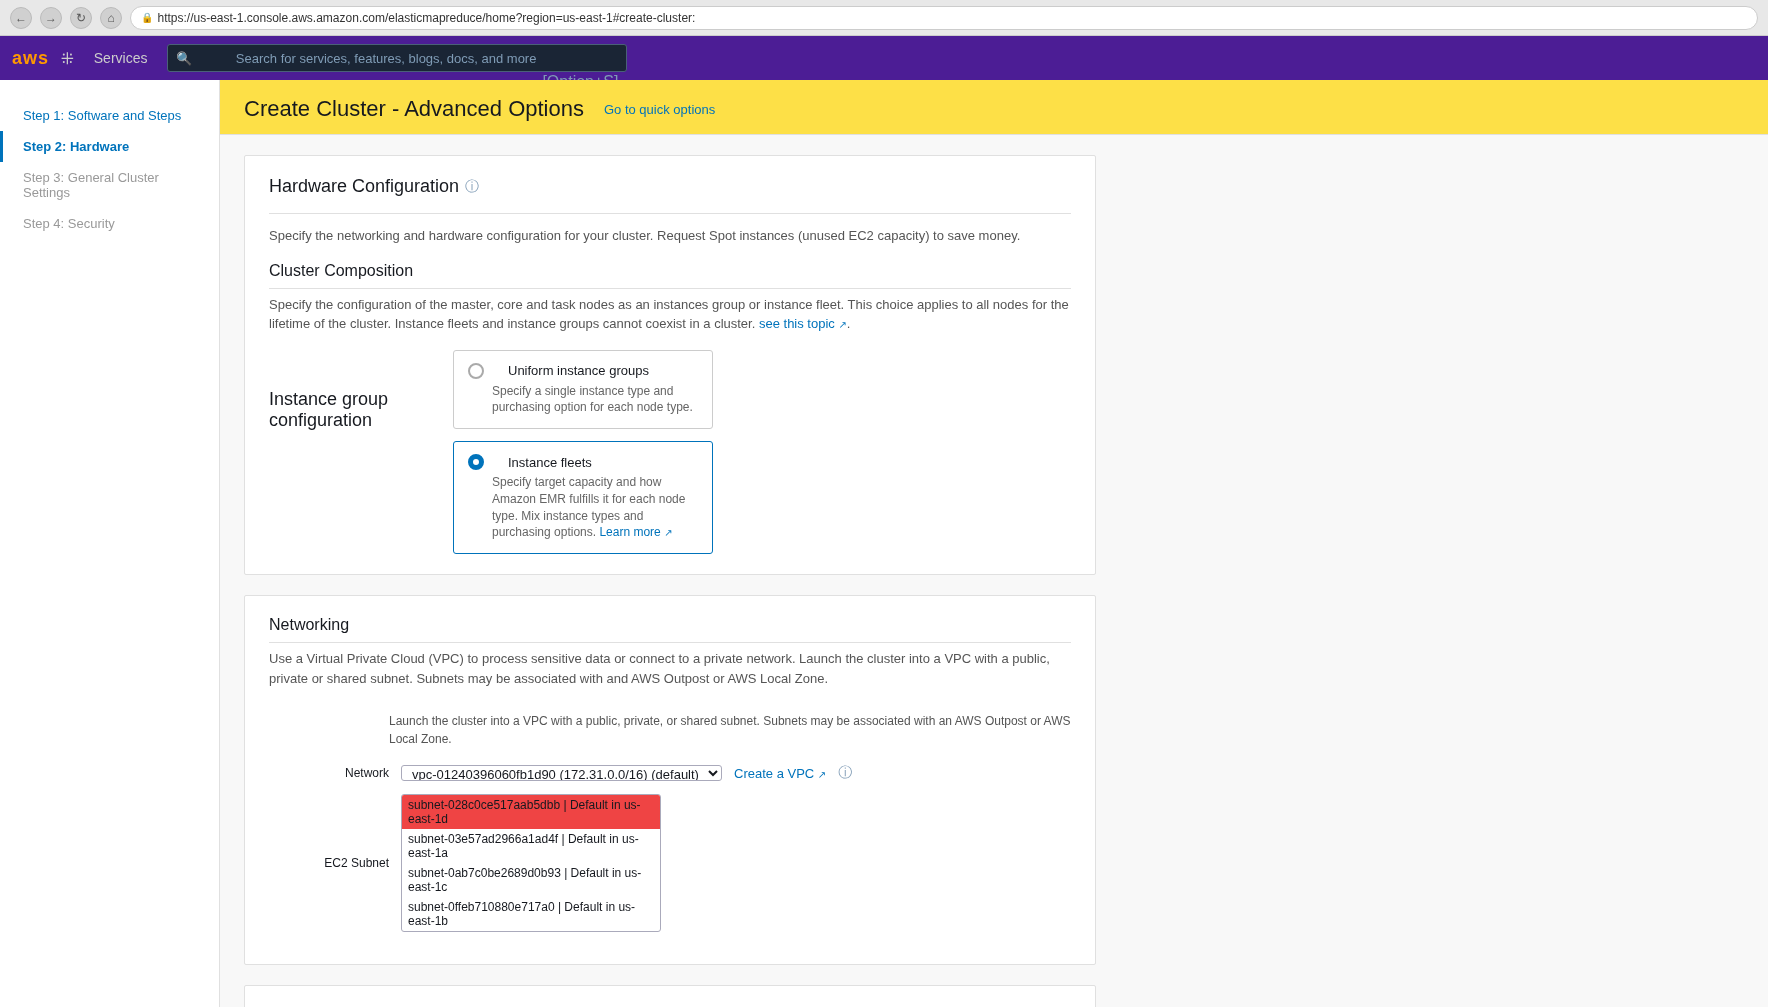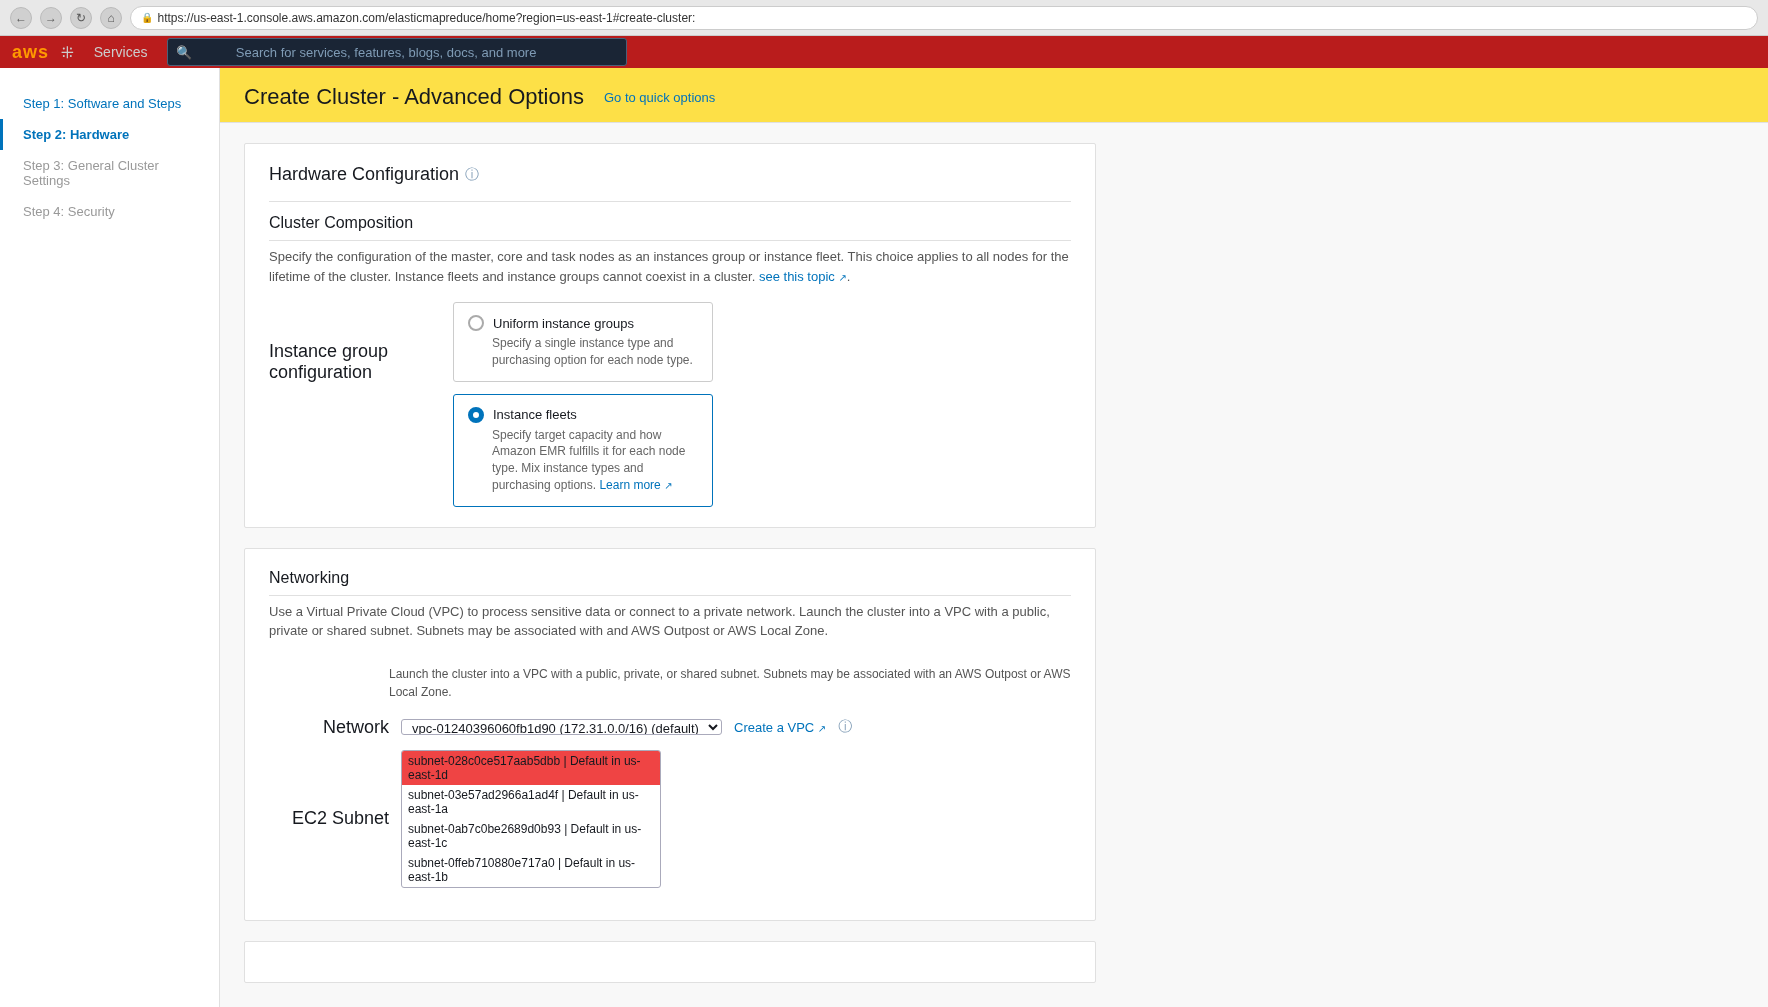--- a/index.html
+++ b/index.html
@@ -24,22 +24,22 @@
     .browser-url-bar {
       flex: 1; height: 24px; border-radius: 12px; border: 1px solid #ccc;
       background: white; padding: 0 10px; font-size: 12px; color: #333;
       display: flex; align-items: center; gap: 4px;
     }
     .browser-url-text { font-size: 12px; color: #333; flex: 1; }
     .lock-icon { font-size: 10px; color: #666; }
 
     
     .aws-navbar {
-      background: #b91c1c;
-      height: 32px;
+      background: #4c1d95;
+      height: 44px;
       display: flex;
       align-items: center;
       padding: 0 12px;
       gap: 12px;
     }
     .aws-logo {
       color: #ff9900;
       font-weight: bold;
       font-size: 16px;
       letter-spacing: 1px;
@@ -194,21 +194,21 @@
       border: 1px solid #ccc;
       border-radius: 3px;
       padding: 12px 14px;
       width: 260px;
       cursor: pointer;
     }
     .radio-card.selected { border-color: #0073bb; }
     .radio-header {
       display: flex;
       align-items: center;
-      gap: 9px;
+      gap: 24px;
       margin-bottom: 4px;
     }
     .radio-btn {
       width: 16px; height: 16px;
       border-radius: 50%;
       border: 2px solid #aaa;
       flex-shrink: 0;
       background: white;
     }
     .radio-btn.checked {
@@ -232,21 +232,21 @@
     
     .field-row {
       display: flex;
       align-items: center;
       gap: 12px;
       margin-bottom: 12px;
     }
     .field-label {
       width: 120px;
       text-align: right;
-      font-size: 18px;
+      font-size: 12px;
       color: #16191f;
       flex-shrink: 0;
     }
     .network-info-box {
       font-size: 12px;
       color: #555;
       line-height: 1.5;
       padding: 8px 0;
       margin-left: 120px;
       margin-bottom: 8px;
@@ -331,20 +331,21 @@
     </div>
 
     <div class="content-inner">
 
       <div class="section">
         <div class="section-title">
           <span>Hardware Configuration</span>
           <span class="info-icon">ⓘ</span>
         </div>
         <hr class="section-divider">
+        <p class="section-desc">Specify the networking and hardware configuration for your cluster. Request Spot instances (unused EC2 capacity) to save money.</p>
 
         <div>
           <div class="subsection-title">Cluster Composition</div>
           <p class="section-desc">
             <span>Specify the configuration of the master, core and task nodes as an instances group or instance fleet. This choice applies to all nodes for the lifetime of the cluster. Instance fleets and instance groups cannot coexist in a cluster.</span>
             <a class="link"> <span>see this topic</span> <span class="ext-icon">↗</span></a>.
           </p>
 
           <div class="instance-config-row">
             <div class="instance-config-label">Instance group configuration</div>

